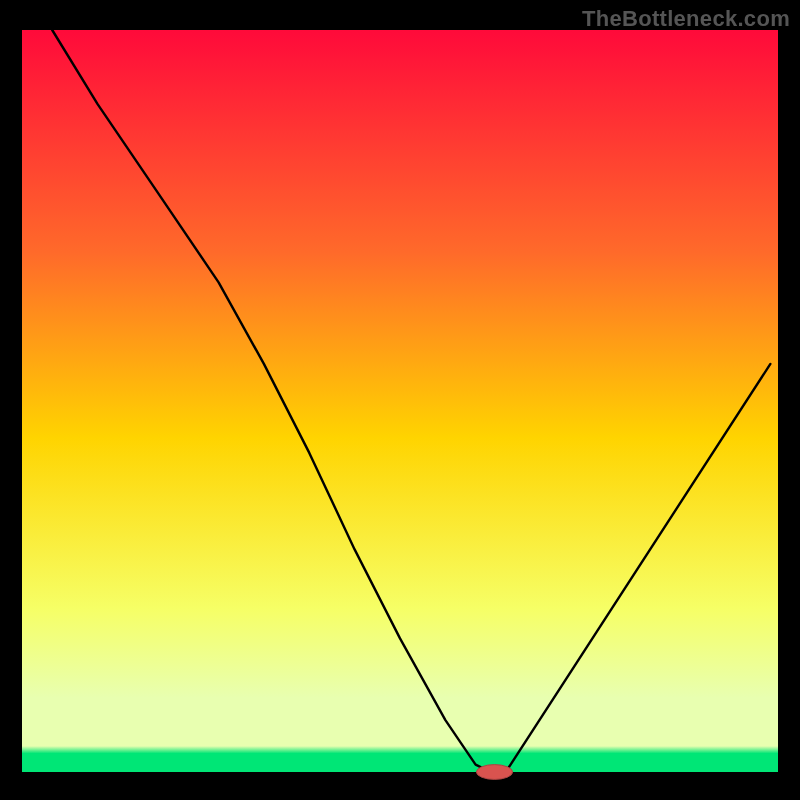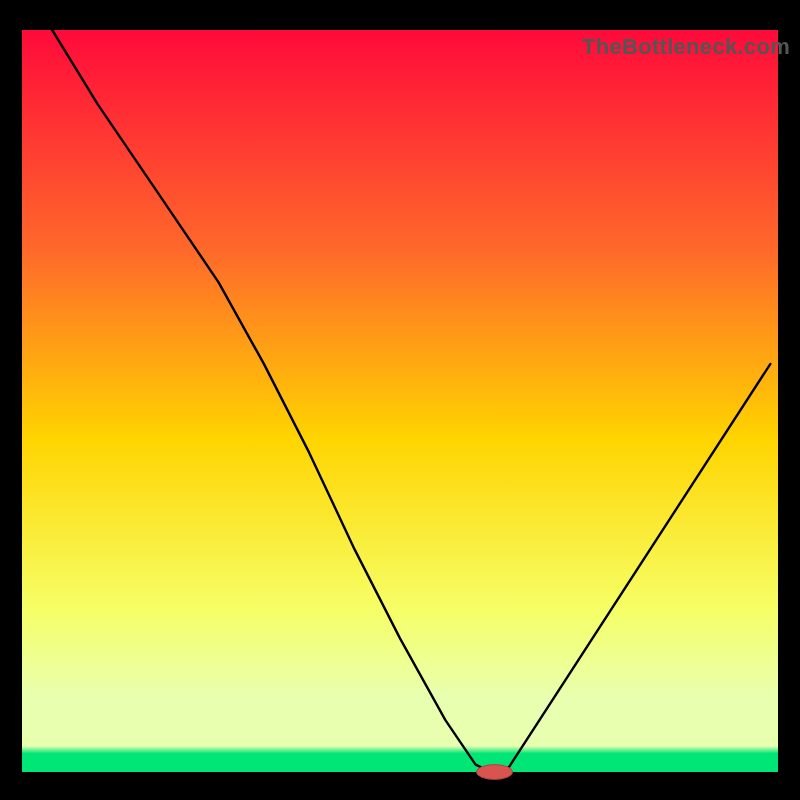--- a/index.html
+++ b/index.html
@@ -21,21 +21,20 @@
   }
   .watermark {
     position: absolute;
     top: 6px;
     right: 10px;
     color: #555;
     font-size: 22px;
     font-weight: 600;
     font-family: Arial, Helvetica, sans-serif;
     letter-spacing: 0.3px;
-    margin-top: 28px;
   }
 </style>
 </head>
 <body>
 
 <div class="chart-container">
   <svg id="chart-svg" width="800" height="800" viewBox="0 0 800 800">
     <defs>
       <linearGradient id="bg-grad" x1="0" y1="0" x2="0" y2="1">
           <stop offset="0.00%" stop-color="#ff0a3a"></stop>

